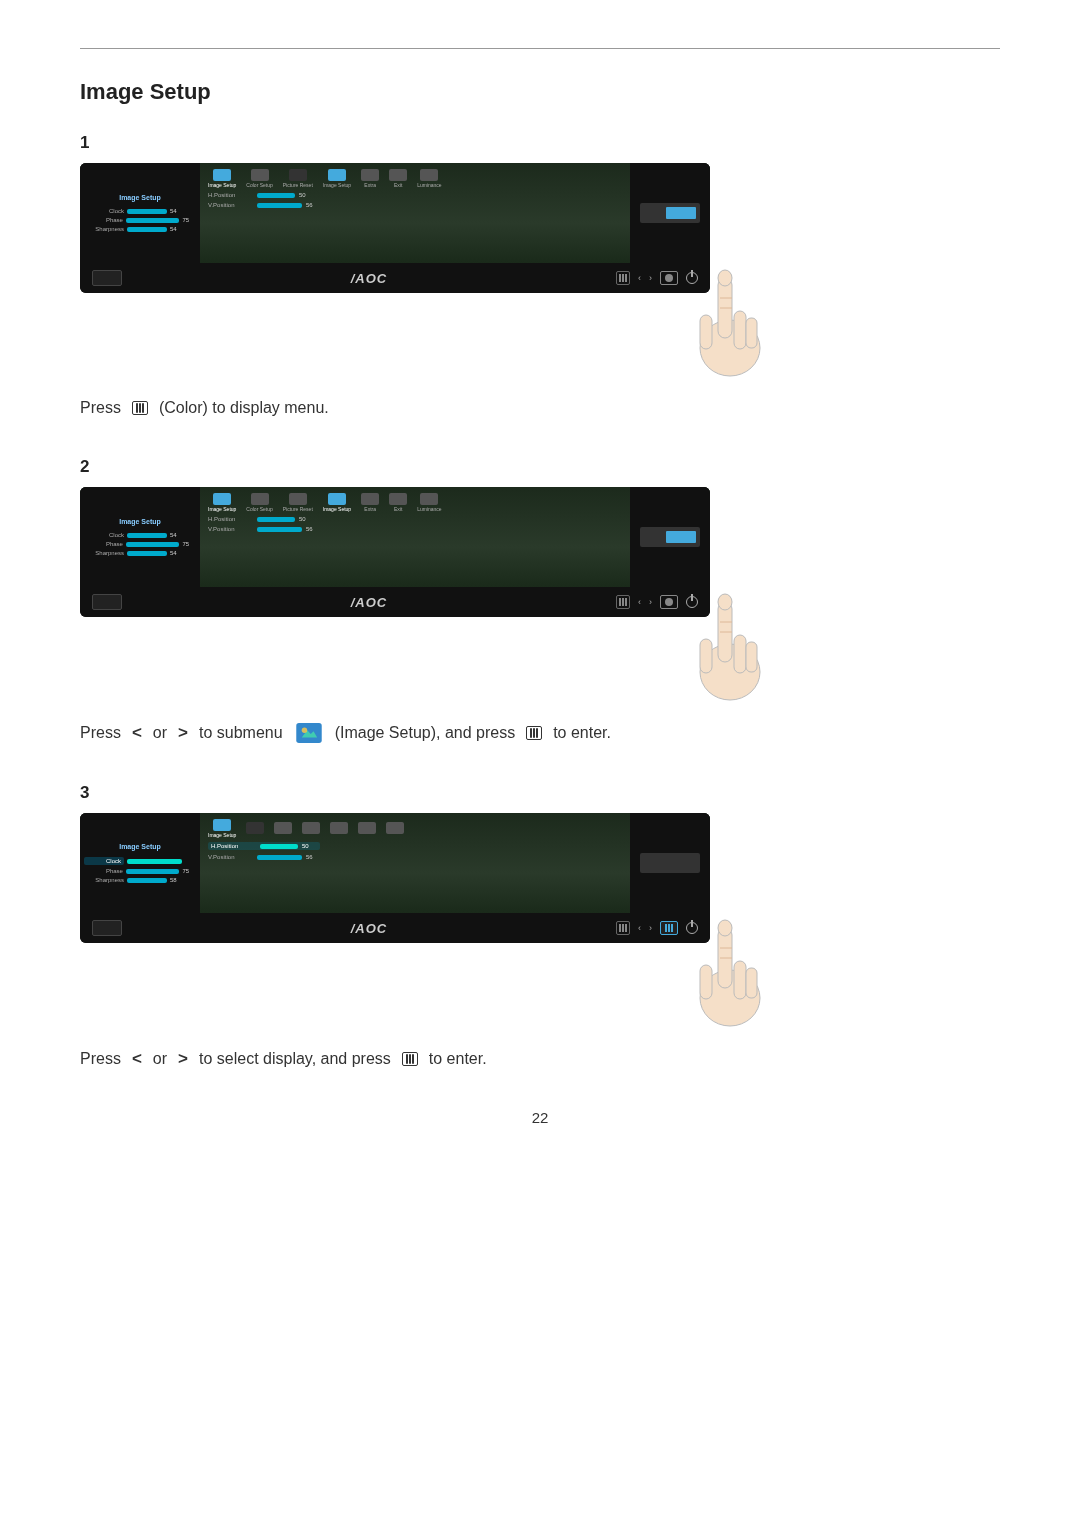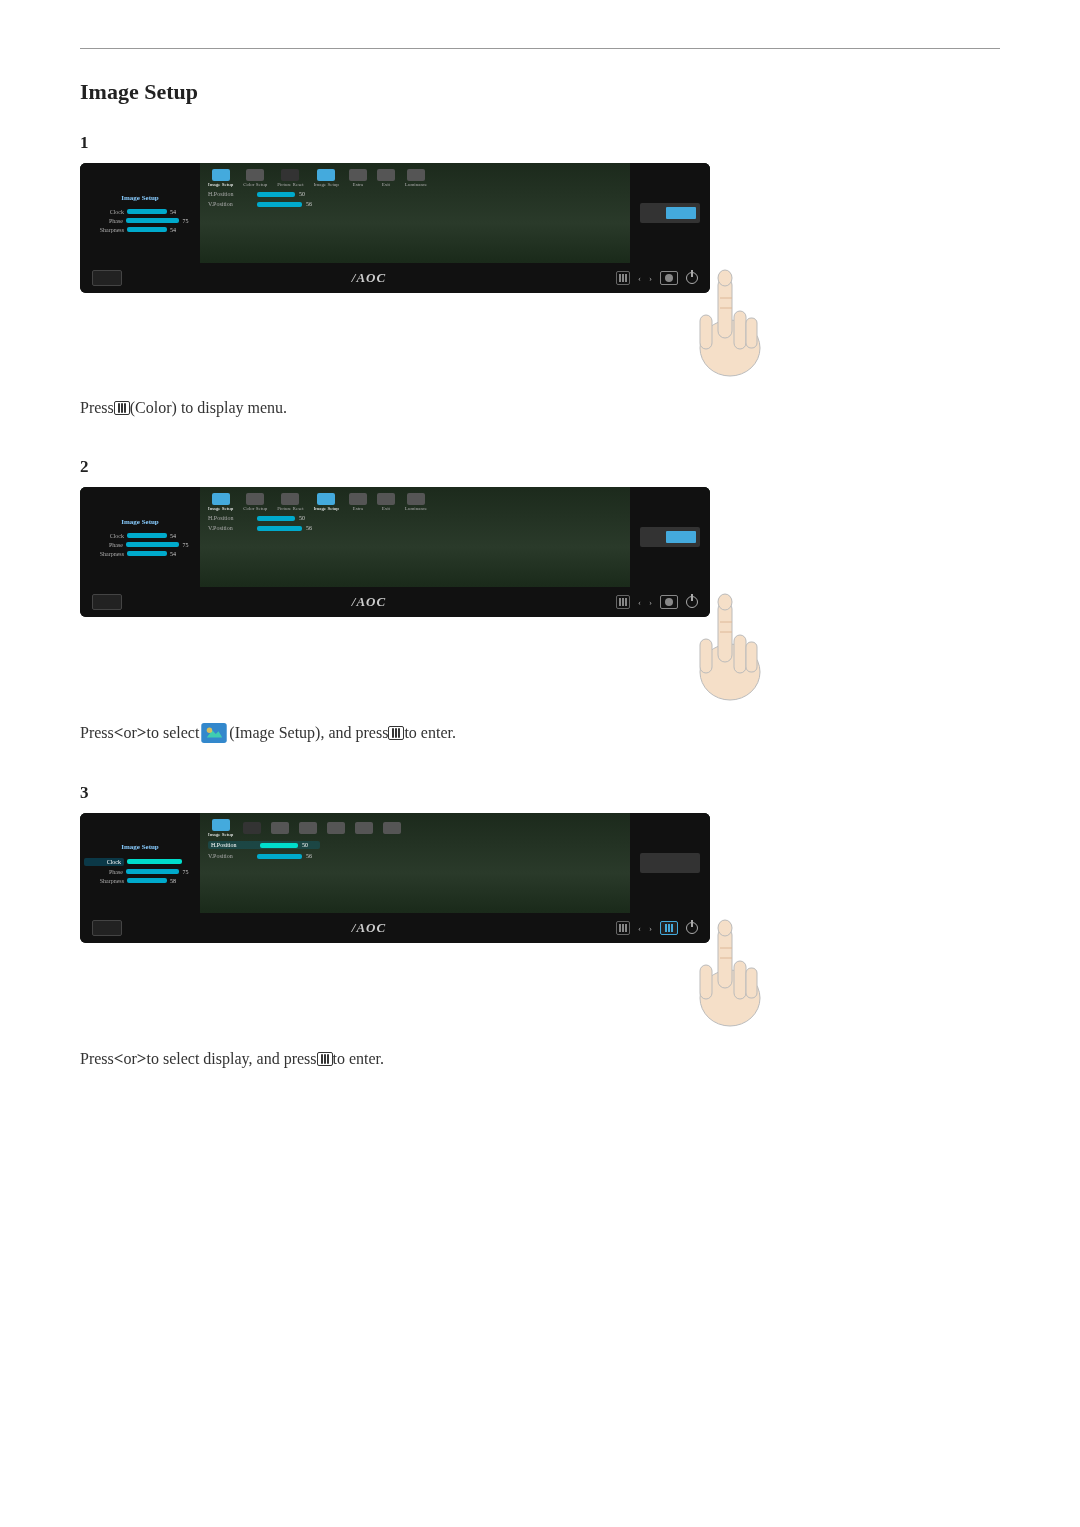--- a/index.html
+++ b/index.html
@@ -14,21 +14,20 @@
       position: relative;
     }
 
     .top-rule {
       border-top: 1px solid #999;
       margin: 48px 80px 0 80px;
     }
 
     .page-content {
       padding: 30px 80px 80px 80px;
-      font-family: Liberation Serif, serif;
     }
 
     .page-title {
       font-size: 22px;
       font-weight: bold;
       margin-bottom: 28px;
     }
 
     .step-number {
       font-size: 17px;
@@ -235,21 +234,21 @@
       position: absolute;
       right: 20px;
       bottom: 0;
       width: 100px;
       height: 140px;
     }
 
     .instruction-line {
       display: flex;
       align-items: center;
-      gap: 0;
+      gap: 11px;
       font-size: 16px;
       color: #333;
       margin-top: 6px;
       flex-wrap: wrap;
     }
 
     .menu-icon-inline {
       display: inline-flex;
       align-items: center;
       justify-content: center;
@@ -564,21 +563,21 @@
           <line x1="40" y1="65" x2="52" y2="65" stroke="#ddb898" stroke-width="1"></line>
         </svg>
       </div>
     </div>
 
     <div class="instruction-line">
       <span>Press</span>
       <span class="less-than">&lt;</span>
       <span>or</span>
       <span class="greater-than">&gt;</span>
-      <span>to select</span>
+      <span>to submenu</span>
 
       <span class="inline-img-icon">
         <svg viewBox="0 0 28 22" xmlns="http://www.w3.org/2000/svg">
           <rect width="28" height="22" rx="3" fill="#3388cc"></rect>
           <polygon points="6,16 12,8 16,12 19,9 23,16" fill="#44ddaa" opacity="0.8"></polygon>
           <circle cx="9" cy="8" r="3" fill="#ffcc44" opacity="0.8"></circle>
         </svg>
       </span>
       <span>(Image Setup), and press</span>
       <span class="menu-icon-inline">
@@ -716,14 +715,15 @@
       <span>to select display, and press</span>
       <span class="menu-icon-inline">
         <span class="menu-icon-bar"></span>
         <span class="menu-icon-bar"></span>
         <span class="menu-icon-bar"></span>
       </span>
       <span>to enter.</span>
     </div>
   </div>
 
+  <div class="page-number">22</div>
 
 </div>
 
 </body></html>

